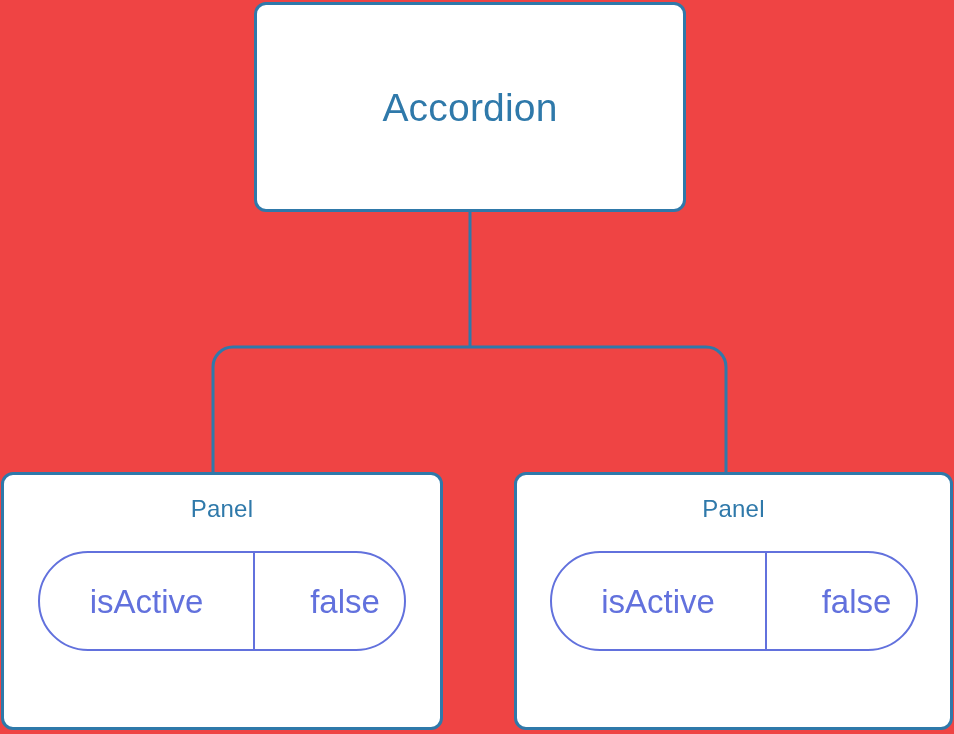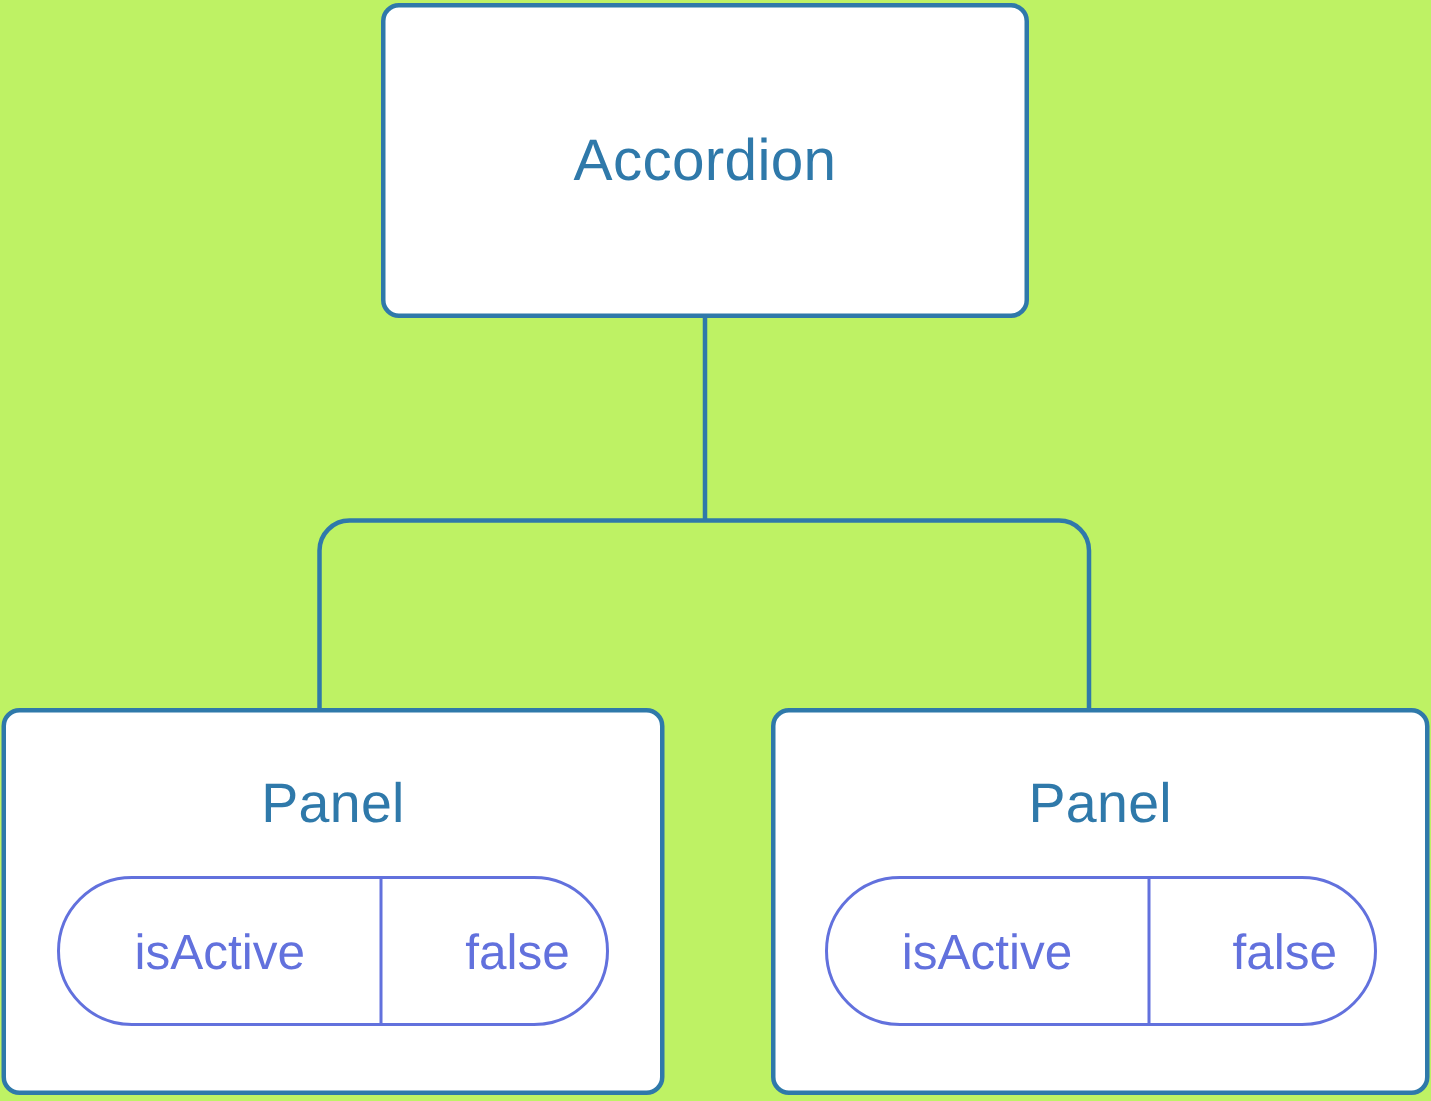--- a/index.html
+++ b/index.html
@@ -80,23 +80,23 @@
     white-space: nowrap;
     user-select: none;
   }
 
   .node-title.root-title {
     font-size: 39px;
     line-height: 1;
   }
 
   .node-title.child-title {
-    font-size: 37px;
+    font-size: 24px;
     line-height: 1;
-    margin-top: 42px;
+    margin-top: 22px;
   }
 
   
   .state-pill {
     box-sizing: border-box;
     margin-top: 30px;
     height: 100px;
     border: 2px solid #6271dd;
     border-radius: 50px;
     display: flex;
@@ -125,21 +125,21 @@
     border-right: 2px solid #6271dd;
   }
 
   .pill-cell.pill-value {
     flex: 1 1 auto;
   }
 </style>
 </head>
 <body style="background: rgb(77, 105, 116);">
 
-<div id="diagram-root" style="background: #bef264; text-align: center;">
+<div id="diagram-root" style="background: #ef4444; text-align: center;">
 
   <svg id="connector-layer" viewBox="0 0 954 734" width="954" height="734" xmlns="http://www.w3.org/2000/svg">
 
     <path d="M 470 211 L 470 347" fill="none" stroke="#2f79aa" stroke-width="3"></path>
 
     <path d="M 470 347 L 233 347 A 20 20 0 0 0 213 367 L 213 474" fill="none" stroke="#2f79aa" stroke-width="3"></path>
     <path d="M 470 347 L 706 347 A 20 20 0 0 1 726 367 L 726 474" fill="none" stroke="#2f79aa" stroke-width="3"></path>
   </svg>
 
   <div class="node-card" id="node-accordion" style="border-color: rgb(47, 121, 170); background: rgb(255, 255, 255);">

